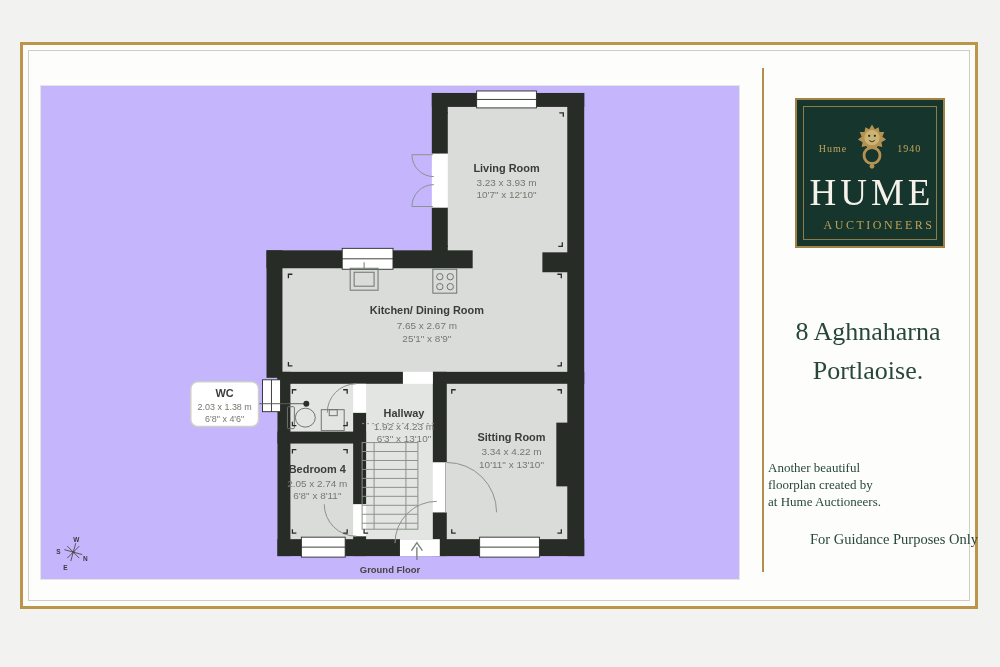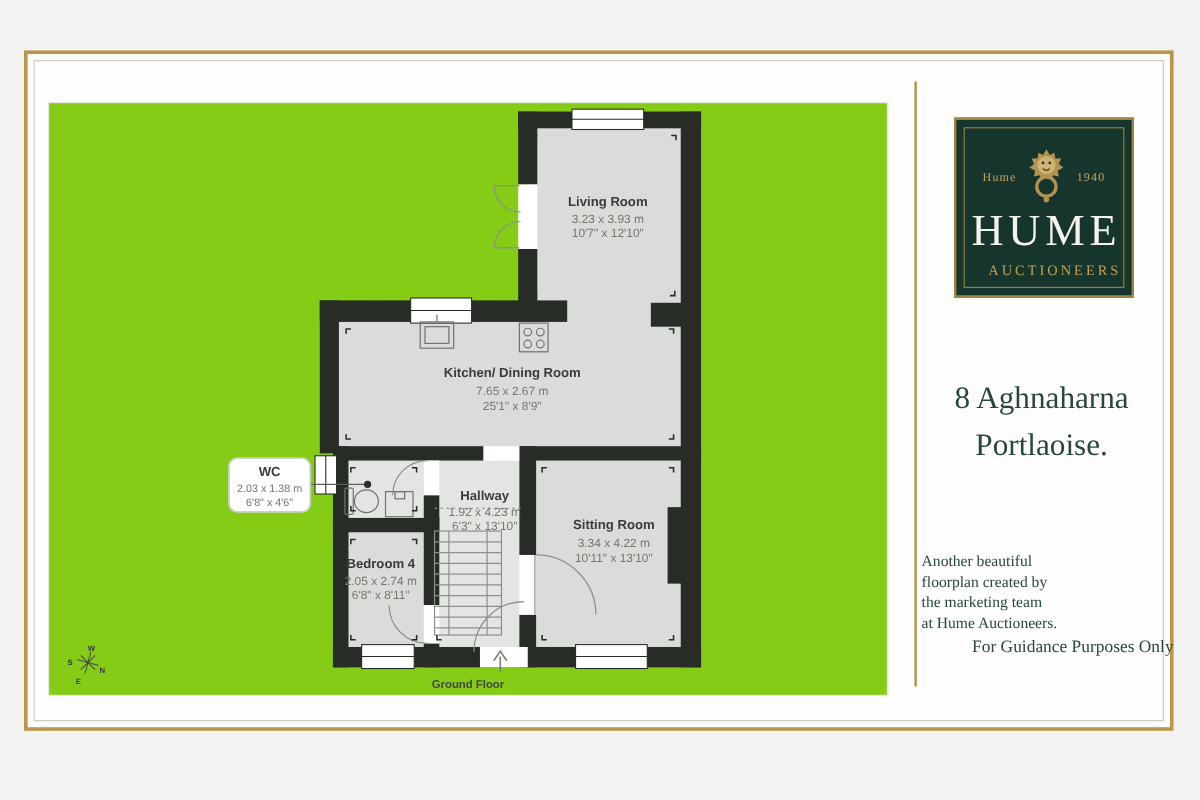--- a/index.html
+++ b/index.html
@@ -2,21 +2,21 @@
 <html><head>
 <meta charset="utf-8">
 <style>
   html,body{margin:0;padding:0;background:#f2f2f1;font-family:"Liberation Sans",sans-serif;}
   #page{position:relative;width:1000px;height:667px;background:#f2f2f1;overflow:hidden;}
   #gold-frame{position:absolute;left:20px;top:42px;width:958px;height:567px;
     border:3px solid #b9964a;background:#fcfcfb;box-sizing:border-box;}
   #inner-line{position:absolute;left:28px;top:50px;width:942px;height:551px;
     border:1px solid #cdcdc5;background:#fdfdfc;box-sizing:border-box;}
   #plan-card{position:absolute;left:40px;top:85px;width:700px;height:495px;
-    background:#84cc16;border:1px solid #e5e5e2;box-sizing:border-box;}
+    background:#c4b5fd;border:1px solid #e5e5e2;box-sizing:border-box;}
   #plan-card svg{display:block;}
   #divider{position:absolute;left:762px;top:68px;width:2px;height:504px;background:#b2904a;}
   .room-name{font-family:"Liberation Sans",sans-serif;font-size:11px;font-weight:bold;fill:#393d37;}
   .room-dim{font-family:"Liberation Sans",sans-serif;font-size:10px;fill:#74796f;}
   .wc-name{font-family:"Liberation Sans",sans-serif;font-size:11px;font-weight:bold;fill:#393d37;}
   .wc-dim{font-family:"Liberation Sans",sans-serif;font-size:9px;fill:#74796f;}
   .floor-name{font-family:"Liberation Sans",sans-serif;font-size:9.5px;font-weight:bold;fill:#43473f;}
   .compass-letter{font-family:"Liberation Sans",sans-serif;font-size:6.5px;font-weight:bold;fill:#3a3a3a;}
   
   #logo{position:absolute;left:795px;top:98px;width:150px;height:150px;background:#16352c;
@@ -260,18 +260,17 @@
   </div>
 
   <div id="address">
     <div>8 Aghnaharna</div>
     <div>Portlaoise.</div>
   </div>
 
   <div id="tagline">
     <div>Another beautiful</div>
     <div>floorplan created by</div>
-    <div>the marketing team</div>
     <div>at Hume Auctioneers.</div>
   </div>
 
   <div id="guidance">For Guidance Purposes Only</div>
 </div>
 
 </body></html>

